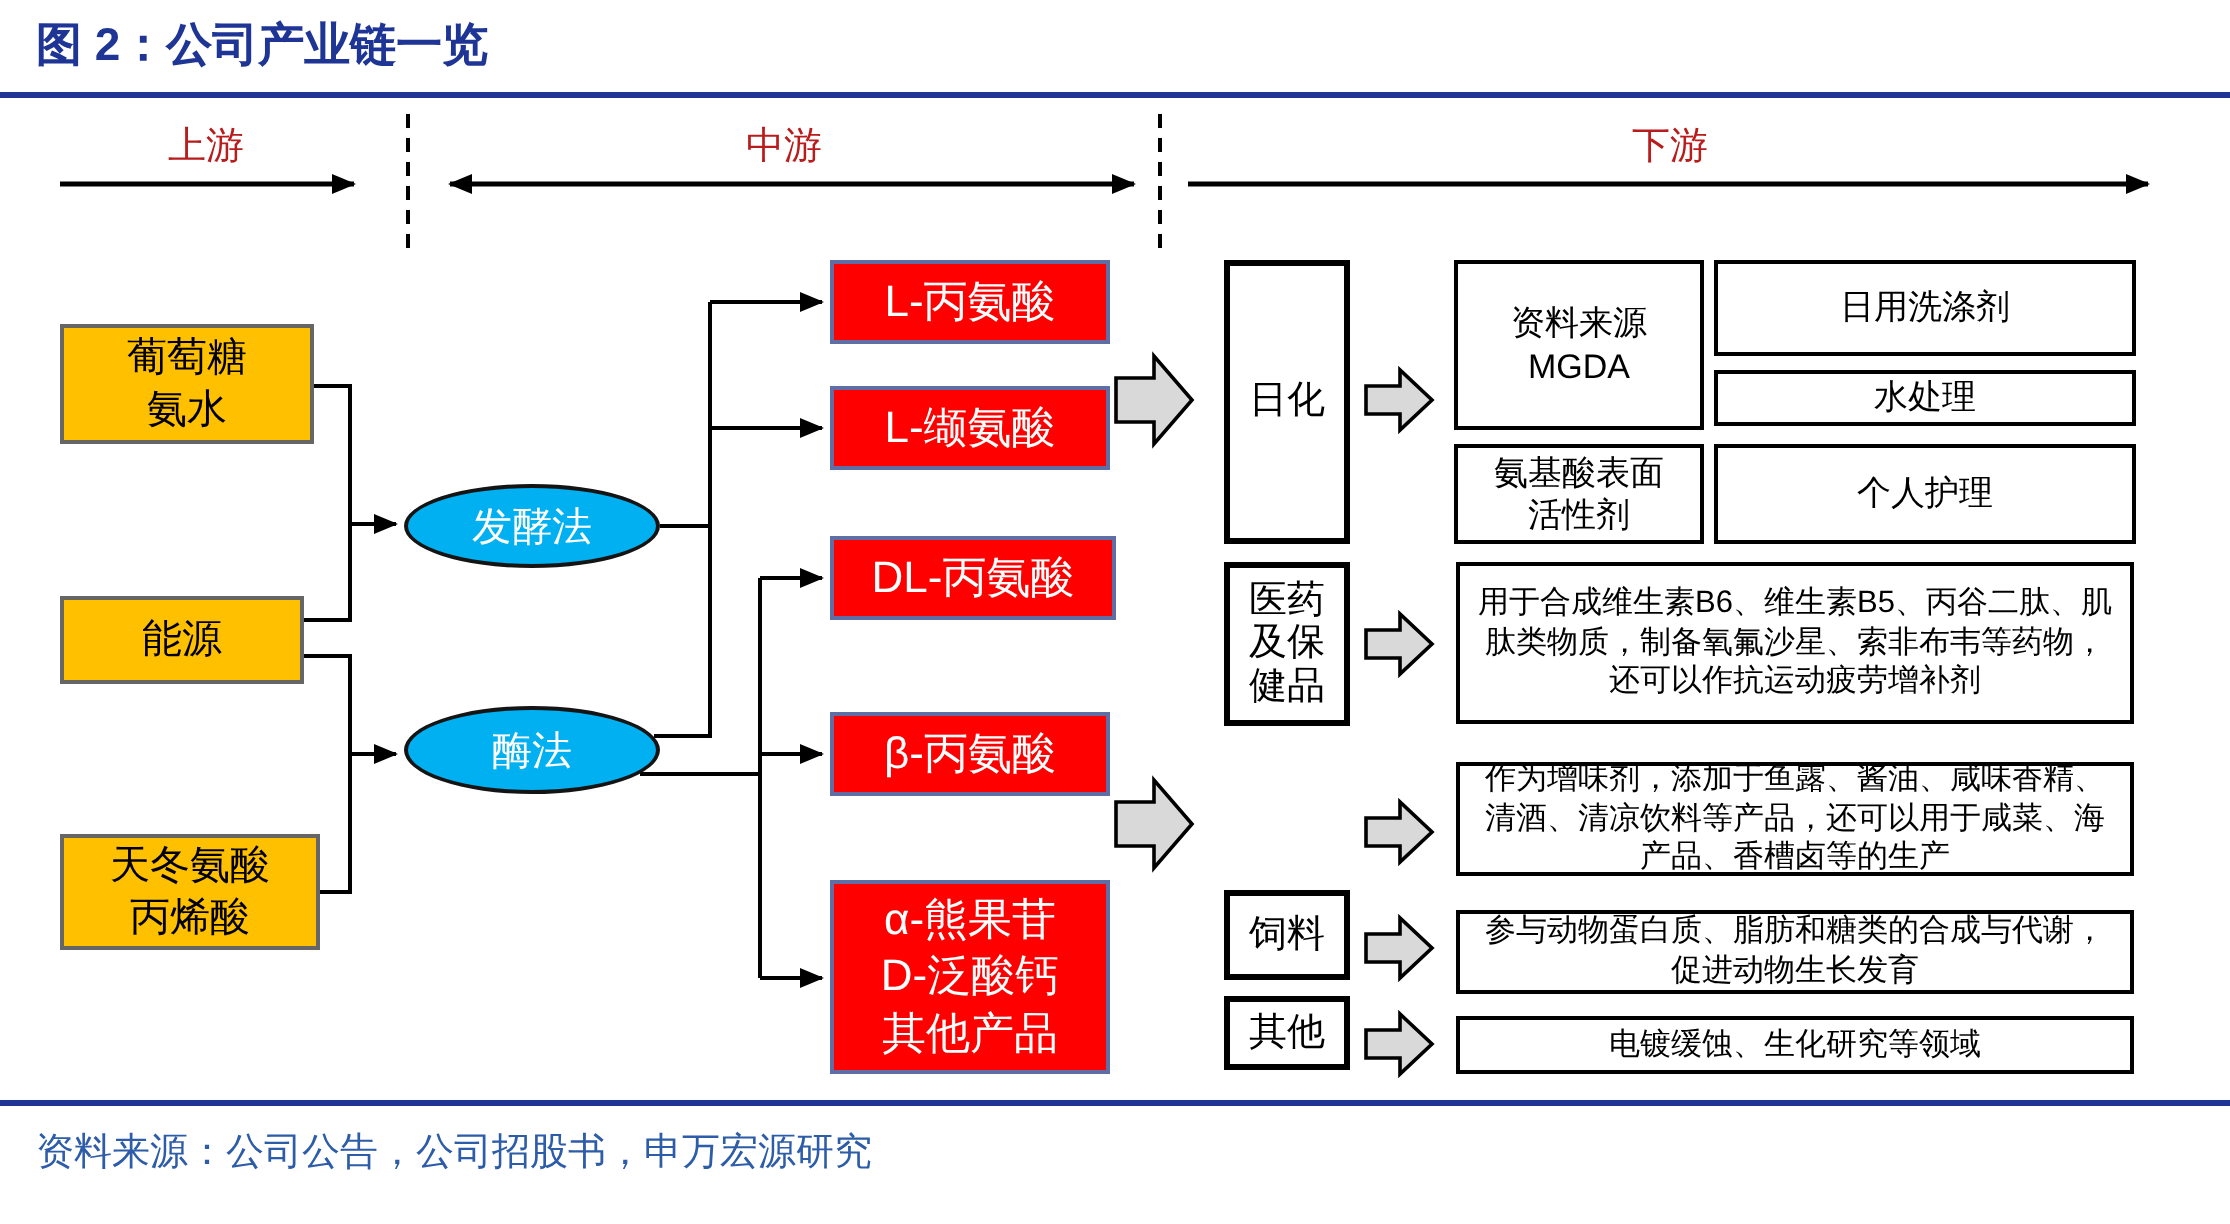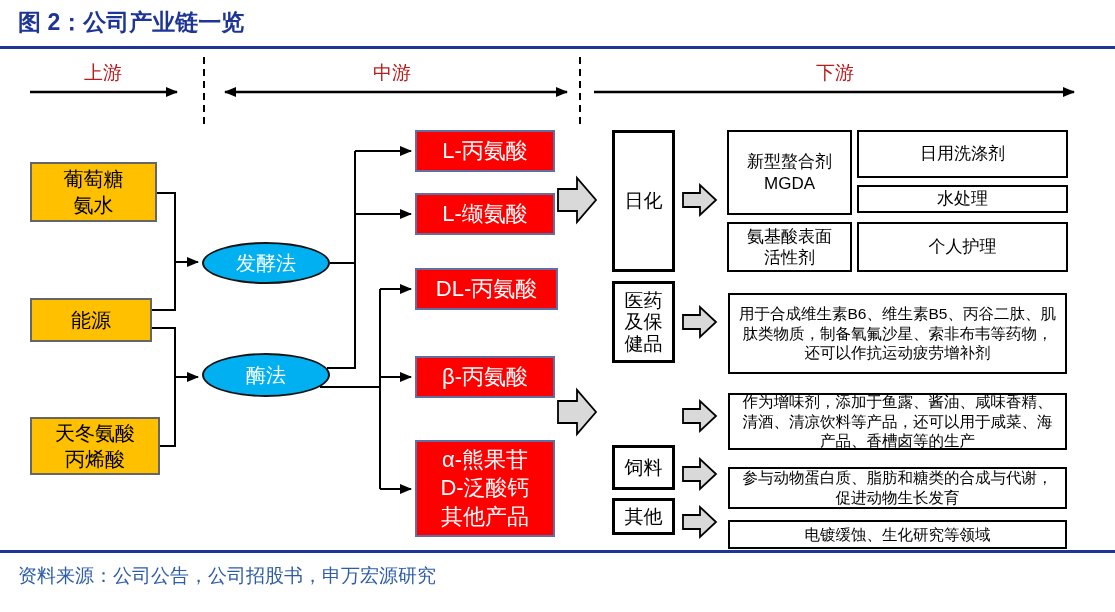--- a/index.html
+++ b/index.html
@@ -10,21 +10,21 @@
   .rule{position:absolute;left:0;width:1115px;height:3px;background:#1E3596;}
   .source{position:absolute;left:18px;top:563px;font-size:19px;color:#2D5CA8;}
   .lane-label{position:absolute;top:60px;transform:translateX(-50%);font-size:19px;color:#b91c1c;white-space:nowrap;}
   .layer{position:absolute;left:0;top:0;}
   .cbox{display:flex;align-items:center;justify-content:center;text-align:center;white-space:pre-line;}
   .input-box{background:#FFC000;border:2px solid #666666;font-size:20px;line-height:1.3;}
   .ellipse{background:#00B0F0;border:2px solid #141414;border-radius:50%;color:#fff;font-size:20px;}
   .product-box{background:#FE0000;border:2px solid #5F6FA5;color:#fff;font-size:22px;line-height:1.3;}
   .cat-box{background:#fff;border:3px solid #000;font-size:19px;line-height:1.12;text-align:center;}
   .sub-box{background:#fff;border:2px solid #000;font-size:17px;line-height:1.25;}
-  .desc-box{background:#fff;border:2px solid #000;font-size:15.5px;line-height:1.28;padding:1px 6px;margin-top:12px;}
+  .desc-box{background:#fff;border:2px solid #000;font-size:15.5px;line-height:1.28;padding:1px 6px;}
 </style>
 </head>
 <body>
 
 <div class="page">
 
   <div class="title">图 2：公司产业链一览</div>
   <div class="rule" style="top:46px"></div>
   <div class="rule" style="top:550px"></div>
   <div class="source">资料来源：公司公告，公司招股书，申万宏源研究</div>
@@ -89,21 +89,21 @@
 D-泛酸钙
 其他产品</div>
 
   <div class="abs cbox cat-box" style="left:612px;top:130px;width:63px;height:142px">日化</div>
   <div class="abs cbox cat-box" style="left:612px;top:281px;width:63px;height:82px">医药
 及保
 健品</div>
   <div class="abs cbox cat-box" style="left:612px;top:445px;width:63px;height:45px">饲料</div>
   <div class="abs cbox cat-box" style="left:612px;top:498px;width:63px;height:37px">其他</div>
 
-  <div class="abs cbox sub-box" style="left:727px;top:130px;width:125px;height:85px">新型螯合剂
+  <div class="abs cbox sub-box" style="left:727px;top:130px;width:125px;height:85px">资料来源
 MGDA</div>
   <div class="abs cbox sub-box" style="left:727px;top:222px;width:125px;height:50px">氨基酸表面
 活性剂</div>
   <div class="abs cbox sub-box" style="left:857px;top:130px;width:211px;height:48px">日用洗涤剂</div>
   <div class="abs cbox sub-box" style="left:857px;top:185px;width:211px;height:28px">水处理</div>
   <div class="abs cbox sub-box" style="left:857px;top:222px;width:211px;height:50px">个人护理</div>
 
   <div class="abs cbox desc-box" style="left:728px;top:281px;width:339px;height:81px">用于合成维生素B6、维生素B5、丙谷二肽、肌肽类物质，制备氧氟沙星、索非布韦等药物，还可以作抗运动疲劳增补剂</div>
   <div class="abs cbox desc-box" style="left:728px;top:381px;width:339px;height:57px">作为增味剂，添加于鱼露、酱油、咸味香精、清酒、清凉饮料等产品，还可以用于咸菜、海产品、香槽卤等的生产</div>
   <div class="abs cbox desc-box" style="left:728px;top:455px;width:339px;height:42px">参与动物蛋白质、脂肪和糖类的合成与代谢，促进动物生长发育</div>

